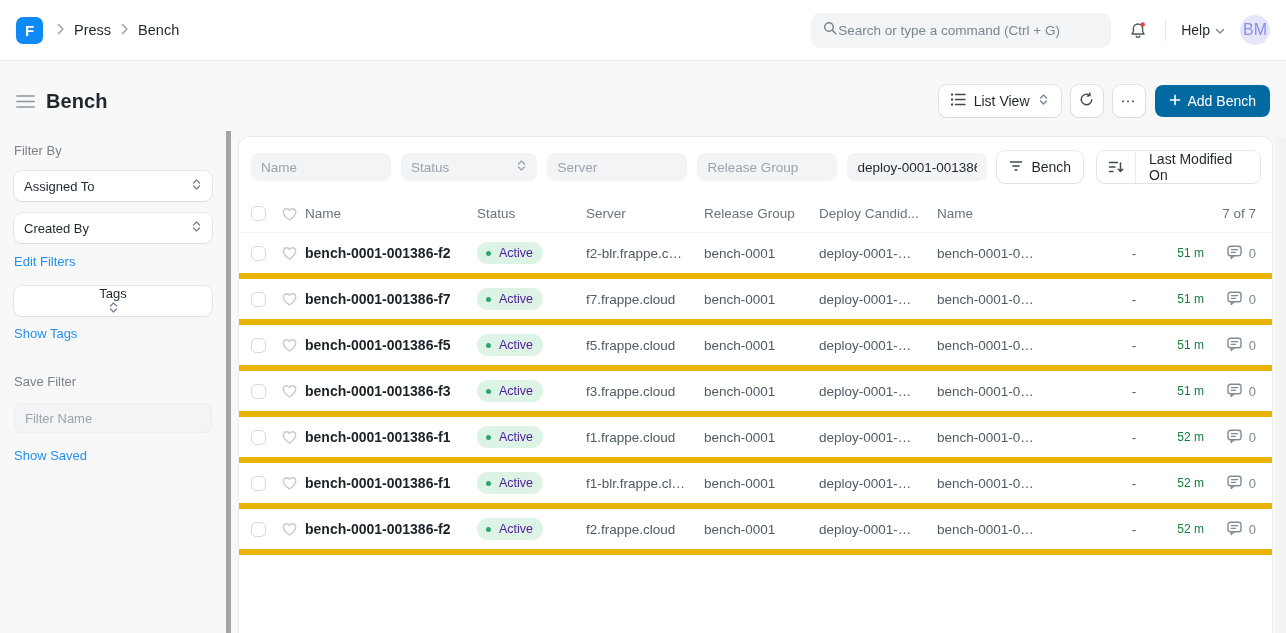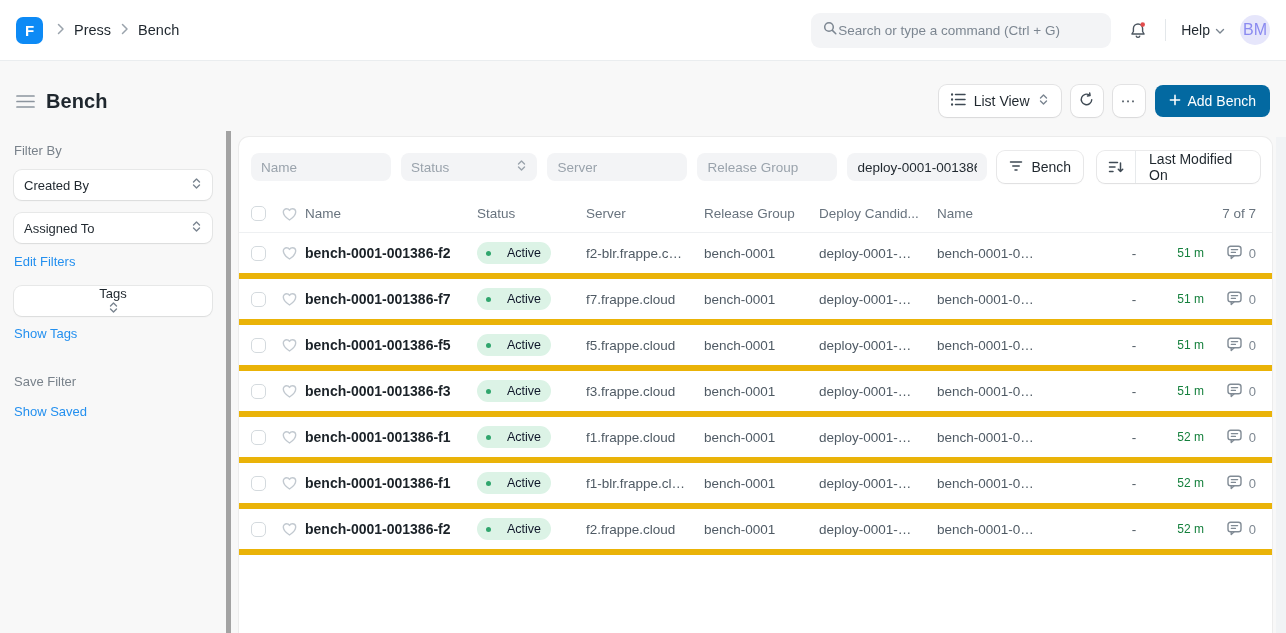--- a/index.html
+++ b/index.html
@@ -60,21 +60,21 @@
   .sort-lbl { padding:0 13px; font-size:14px; }
 
   
   .grid { display:grid; grid-template-columns:30px 24px 172px 109px 118px 115px 118px 1fr 40px 50px 56px; align-items:center; padding:0 12px; }
   .thead { height:38px; color:#68737e; font-size:13.5px; border-bottom:1px solid #eef0f2; }
   .th-count { grid-column:9/12; justify-self:end; padding-right:4px; }
   .trow { height:46px; border-bottom:6px solid #eab308; cursor:pointer; }
   .cbx { width:15px; height:15px; border:1.5px solid #d4dade; border-radius:5px; background:#fff; display:inline-block; cursor:pointer; }
   .c-name { font-size:14px; font-weight:700; color:#1b2228; white-space:nowrap; overflow:hidden; padding-right:8px; }
   .c-gray { font-size:13.5px; color:#4f5a64; white-space:nowrap; overflow:hidden; padding-right:8px; }
-  .badge { display:inline-flex; align-items:center; gap:16px; background:#dcf3e6; color:#0f172a; font-size:12.5px; padding:4px 10px 4px 9px; border-radius:999px; }
+  .badge { display:inline-flex; align-items:center; gap:8px; background:#dcf3e6; color:#4c1d95; font-size:12.5px; padding:4px 10px 4px 9px; border-radius:999px; }
   .badge .dot { width:5px; height:5px; border-radius:50%; background:#30a66d; }
   .c-dash { text-align:center; font-size:13.5px; color:#4f5a64; }
   .c-time { text-align:right; font-size:12px; color:#15803d; }
   .c-com { display:flex; align-items:center; justify-content:flex-end; gap:6px; color:#7e8892; font-size:13px; padding-right:4px; }
   .heart-w { display:flex; align-items:center; }
 </style>
 </head>
 <body>
 
 <div class="navbar">
@@ -152,41 +152,42 @@
           </svg></span>
       <span>Add Bench</span>
     </button>
   </div>
 </div>
 
 <div class="content">
 
   <div class="sidebar">
     <div class="side-label">Filter By</div>
+    <div class="pill-select ps1">
+      <span>Assigned To</span>
+      <span><svg width="11" height="13" viewBox="0 0 11 13">
+            <path d="M2.5 5 5.5 2l3 3M2.5 8l3 3 3-3" fill="none" stroke="#7a8590" stroke-width="1.4" stroke-linecap="round" stroke-linejoin="round"></path>
+          </svg></span>
+    </div>
     <div class="pill-select ps2">
       <span>Created By</span>
-      <span><svg width="11" height="13" viewBox="0 0 11 13">
-            <path d="M2.5 5 5.5 2l3 3M2.5 8l3 3 3-3" fill="none" stroke="#7a8590" stroke-width="1.4" stroke-linecap="round" stroke-linejoin="round"></path>
-          </svg></span>
-    </div>
-    <div class="pill-select ps1">
-      <span>Assigned To</span>
       <span><svg width="11" height="13" viewBox="0 0 11 13">
             <path d="M2.5 5 5.5 2l3 3M2.5 8l3 3 3-3" fill="none" stroke="#7a8590" stroke-width="1.4" stroke-linecap="round" stroke-linejoin="round"></path>
           </svg></span>
     </div>
     <span class="side-link lk1">Edit Filters</span>
     <div class="pill-select ps3">
       <span>Tags</span>
       <span><svg width="11" height="13" viewBox="0 0 11 13">
             <path d="M2.5 5 5.5 2l3 3M2.5 8l3 3 3-3" fill="none" stroke="#7a8590" stroke-width="1.4" stroke-linecap="round" stroke-linejoin="round"></path>
           </svg></span>
     </div>
     <div><span class="side-link lk2">Show Tags</span></div>
     <div class="side-label mt">Save Filter</div>
+    <input class="gray-input" placeholder="Filter Name" style="">
     <div><span class="side-link lk3">Show Saved</span></div>
   </div>
 
   <div class="main">
     <div class="card">
 
       <div class="filter-row">
         <input class="fpill" placeholder="Name" style="">
         <div class="fpill fsel">
           <span class="ph">Status</span>

